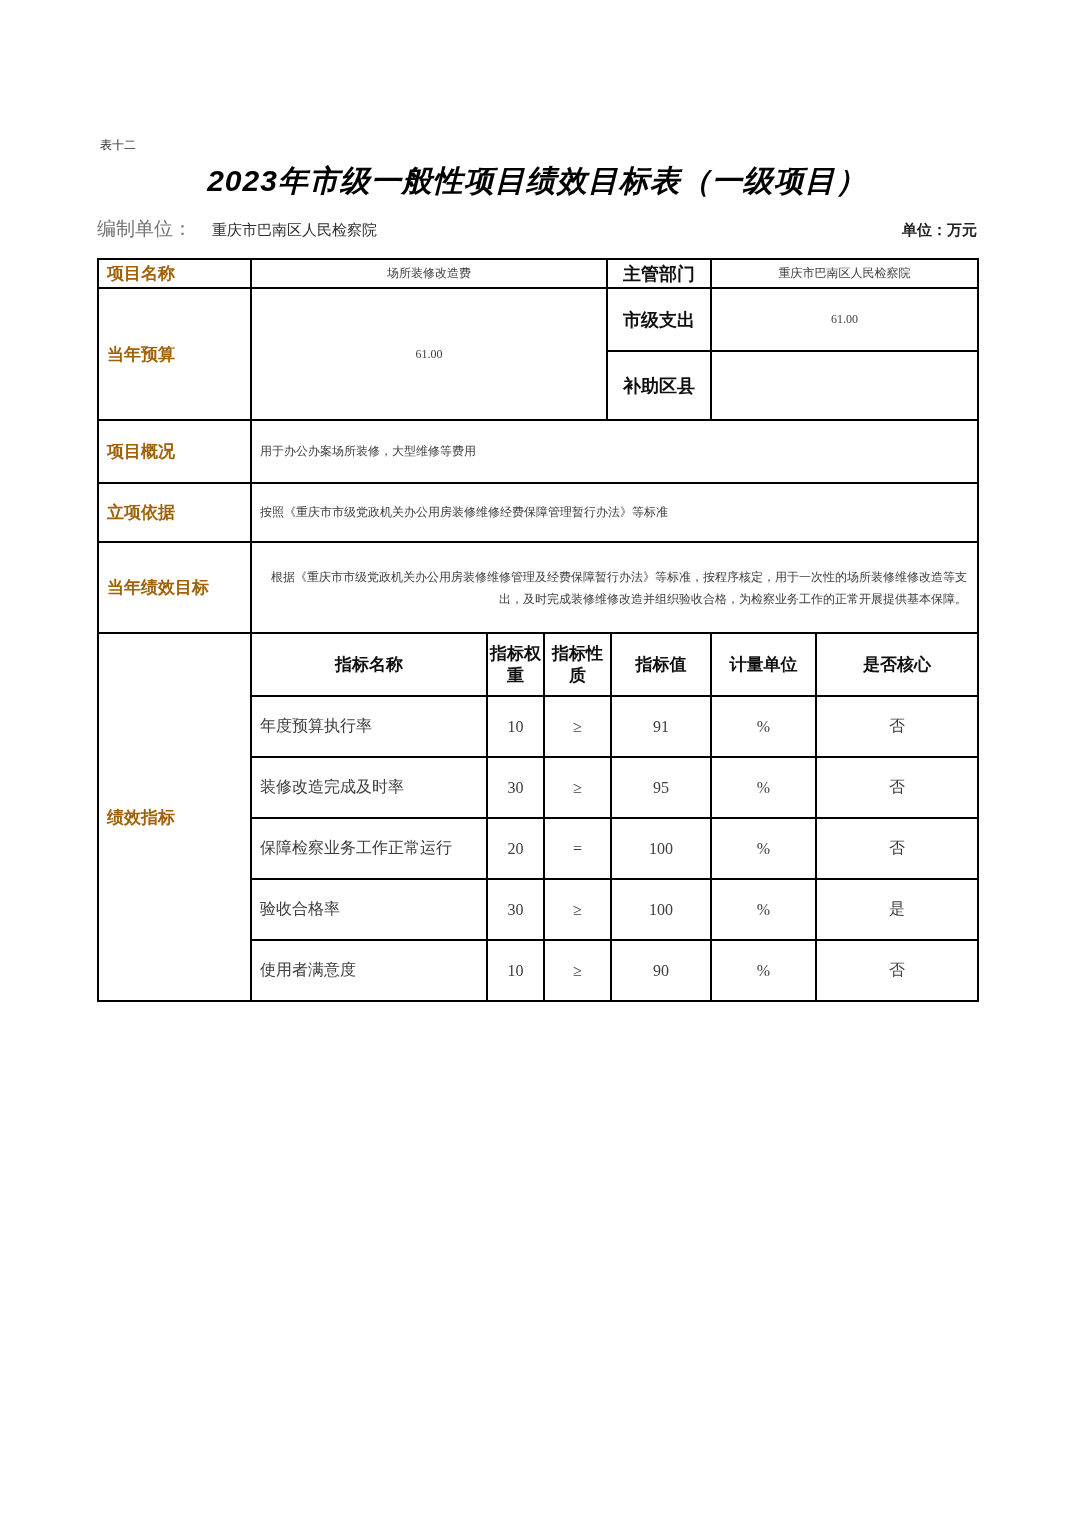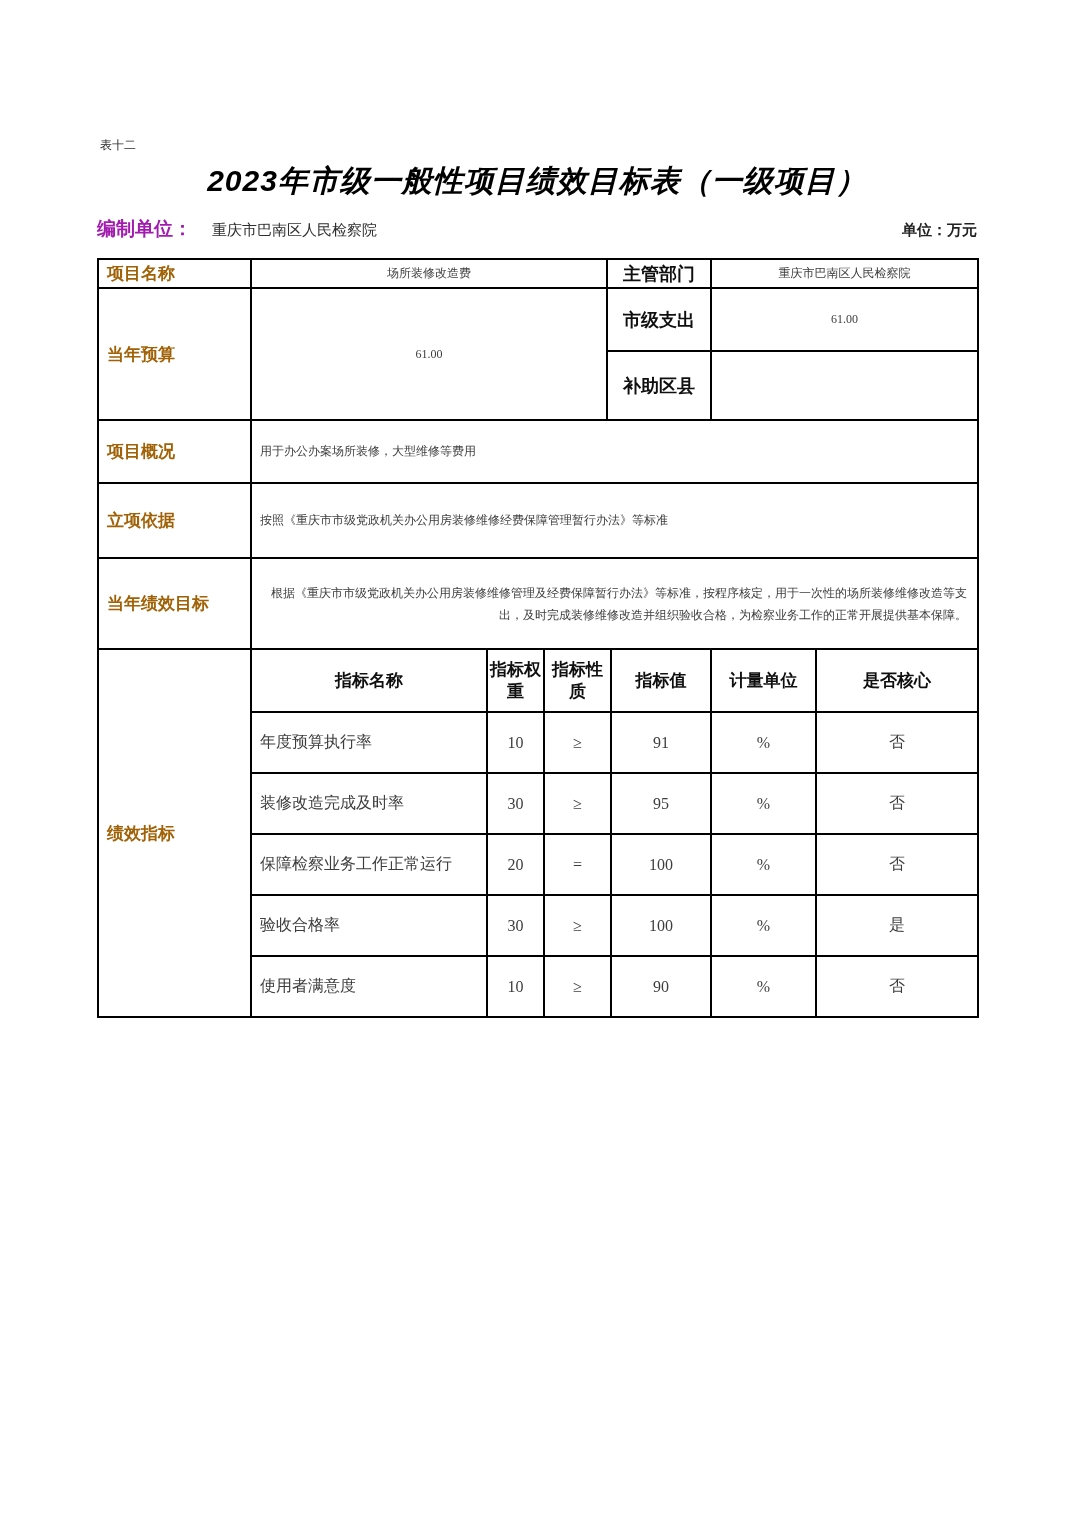--- a/index.html
+++ b/index.html
@@ -20,21 +20,21 @@
     margin:0; text-align:center;
     font-family:"Liberation Sans", sans-serif;
     font-weight:bold; font-size:30px; letter-spacing:1px;
     color:#000;
     font-style:italic;
   }
   .meta {
     position:absolute; left:97px; top:216px; width:880px;
     display:flex; align-items:baseline;
   }
-  .meta-label { font-weight:bold; font-size:19px; color:#a21caf; }
+  .meta-label { font-weight:normal; font-size:19px; color:#737373; }
   .meta-value { font-size:15px; margin-left:20px; color:#2e2e2e; }
   .meta-unit  { margin-left:auto; font-weight:bold; font-size:15px; color:#222; }
 
   .tbl-wrap { position:absolute; left:97px; top:258px; width:880px; }
   table { border-collapse:collapse; table-layout:fixed; width:880px; }
   td, th { border:2px solid #000; padding:0 8px; overflow:hidden; vertical-align:middle; }
   .lbl { font-weight:bold; font-size:17px; text-align:left; color:#a16207; }
   .lbl-c { font-weight:bold; font-size:18px; text-align:center; color:#0f0f0f; padding:0 2px; }
   .val { font-size:12px; color:#3d3d3d; }
   .c { text-align:center; }
@@ -42,21 +42,21 @@
   .goal-cell { line-height:22px; padding:22px 10px;text-align:right; }
 
   .t2 th { font-weight:bold; font-size:17px; color:#0f0f0f; text-align:center; line-height:1.25; padding:0 2px; }
   .t2 tr.first > * { border-top:none; }
   .t2 .val { font-size:16px; }
 
   .rA { height:29px; }
   .rB { height:63px; }
   .rC { height:69px; }
   .rD { height:63px; }
-  .rE { height:75px;padding-left:46px; }
+  .rE { height:59px;padding-left:46px; }
   .rF { height:91px; }
   .rH { height:62px; }
   .rI { height:61px; }
 </style>
 </head>
 <body>
 
 <div class="page">
 
   <div class="table-no">表十二</div>

